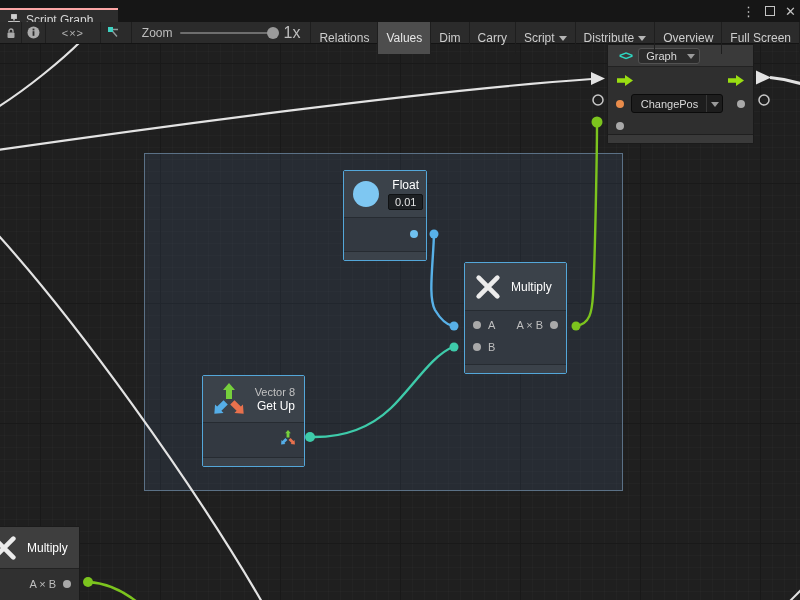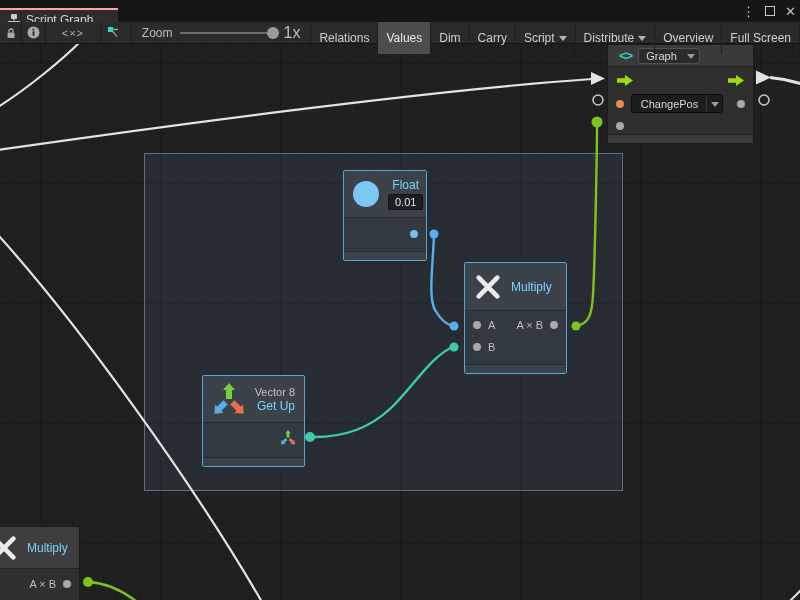--- a/index.html
+++ b/index.html
@@ -40,21 +40,21 @@
   .node{position:absolute;background:#2f2f2f;border:1px solid #1b1b1b;border-radius:2px;z-index:3;color:#dcdcdc}
   .node.selected{border:1px solid #54a7d9;background:#333941}
   .hdr{display:flex;align-items:center;gap:8px;padding:0 9px;background:#3a3a3a;border-bottom:1px solid #222}
   .node.selected .hdr{background:#3b424a;border-bottom:1px solid #262b31}
   .ftr{position:absolute;left:0;right:0;bottom:0;height:9px;background:#3a3a3a;border-top:1px solid #1f1f1f}
   .node.selected .ftr{background:#3b424a;border-top:1px solid #262b31}
   .prow{display:flex;align-items:center;gap:7px;height:21px;padding:0 8px;font-size:11px;color:#bfbfbf}
   .dot{width:8px;height:8px;border-radius:50%;background:#a9a9a9;flex:none}
   .dot.orange{background:#e98c4b}.dot.blue{background:#6fc1f0}
   .spacer{flex:1}
-  .title{font-size:12px;color:#7dd3fc}
+  .title{font-size:12px;color:#ffffff}
   .sub{font-size:11px;color:#c2c2c2}
   
   .float-circle{width:26px;height:26px;border-radius:50%;background:#7ec7f2;flex:none}
   .val-box{background:#1d2023;border:1px solid #101214;border-radius:2px;color:#e4e4e4;
     font-size:11px;padding:1px 6px;min-width:32px;text-align:center}
   
   .pill{display:flex;align-items:center;background:#2b2b2b;border:1px solid #525252;border-radius:3px;
     height:18px;font-size:11px;color:#d9d9d9;padding:0 0 0 7px;gap:6px}
   .pill .caret-box{display:flex;align-items:center;justify-content:center;width:16px;align-self:stretch}
   .pill.dark{background:#1d1d1d;border:1px solid #0b0b0b;height:19px}

